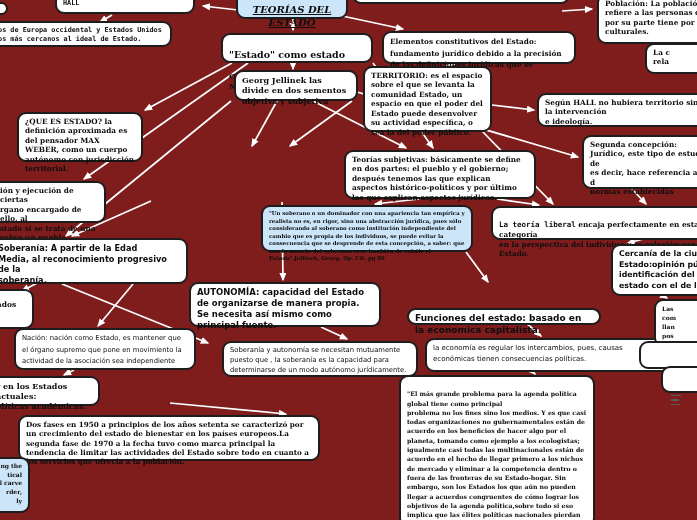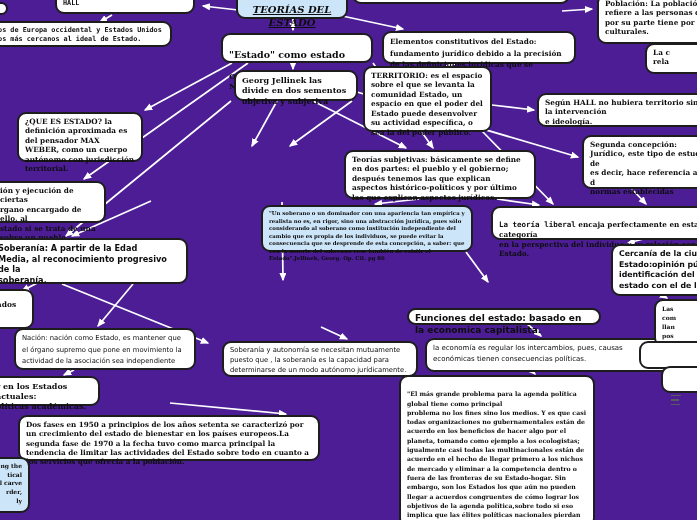--- a/index.html
+++ b/index.html
@@ -1,16 +1,16 @@
 <!DOCTYPE html>
 <html><head>
 <meta charset="utf-8">
 <style>
   html,body{margin:0;padding:0;background:#6f9fd6;}
-  .stage{position:relative;width:697px;height:520px;overflow:hidden;background:#4c1d95;
+  .stage{position:relative;width:697px;height:520px;overflow:hidden;background:#7f1d1d;
          font-family:"Liberation Sans",sans-serif;}
   svg.lines{position:absolute;left:0;top:0;z-index:1;}
   .box{position:absolute;z-index:2;background:#ffffff;border:2px solid #1d1d1d;border-radius:9px;
        padding:3px 6px;color:#0d0d0d;line-height:1.3;white-space:pre-line;box-sizing:border-box;}
   .blue{background:#cde5f8;}
   .serif{font-family:"DejaVu Serif","Liberation Serif",serif;font-weight:bold;}
   .sans{font-family:"DejaVu Sans","Liberation Sans",sans-serif;margin-left:9px;}
   .sansb{font-family:"DejaVu Sans","Liberation Sans",sans-serif;font-weight:bold;}
   .mono{font-family:"DejaVu Sans Mono","Liberation Mono",monospace;font-weight:bold;}
   .title{font-style:italic;text-decoration:underline;text-align:center;}
@@ -128,20 +128,21 @@
 Media, al reconocimiento progresivo de la
 soberanía.</div>
 
   <div class="box serif" style="left:-14px;top:289px;width:48px;height:40px;font-size:7.5px;padding-top:9px;">iados</div>
 
   <div class="box sans" style="left:5px;top:328px;width:182px;height:42px;font-size:6.8px;line-height:1.7;">Nación: nación como Estado, es mantener que el órgano supremo que pone en movimiento la actividad de la asociación sea independiente</div>
 
   <div class="box serif" style="left:-12px;top:376px;width:112px;height:30px;font-size:8px;line-height:1.25;">r en los Estados actuales:
 olíticas académicas.</div>
 
+  <div class="box sansb" style="left:189px;top:282px;width:192px;height:45px;font-size:8.5px;">AUTONOMÍA: capacidad del Estado de organizarse de manera propia. Se necesita así mismo como principal fuente.</div>
 
   <div class="box sans" style="left:213px;top:341px;width:196px;height:36px;font-size:6.8px;line-height:1.45;">Soberanía y autonomía se necesitan mutuamente puesto que , la soberanía es la capacidad para determinarse de un modo autónomo jurídicamente.</div>
 
   <div class="box sansb" style="left:407px;top:284px;width:194px;height:17px;font-size:9px;margin-top:24px;">Funciones del estado: basado en la economica capitalista.</div>
 
   <div class="box sans" style="left:416px;top:338px;width:246px;height:34px;font-size:7px;line-height:1.5;">la economía es regular los intercambios, pues, causas económicas tienen consecuencias políticas.</div>
 
   <div class="box serif" style="left:399px;top:375px;width:196px;height:152px;font-size:6.2px;line-height:1.5;">
     <span>"El más grande problema para la agenda política global tiene como principal
 problema no los fines sino los medios. Y es que casi todas organizaciones no gubernamentales están de acuerdo en los beneficios de hacer algo por el planeta, tomando como ejemplo a los ecologistas; igualmente casi todas las multinacionales están de acuerdo en el hecho de llegar primero a los nichos de mercado y eliminar a la competencia dentro o fuera de las fronteras de su Estado-hogar. Sin embargo, son los Estados los que aún no pueden llegar a acuerdos congruentes de cómo lograr los objetivos de la agenda política,sobre todo si eso implica que las élites políticas nacionales pierdan aún más poder de decisión, que en términos de política internacional podemos llamar soberanía". </span>

